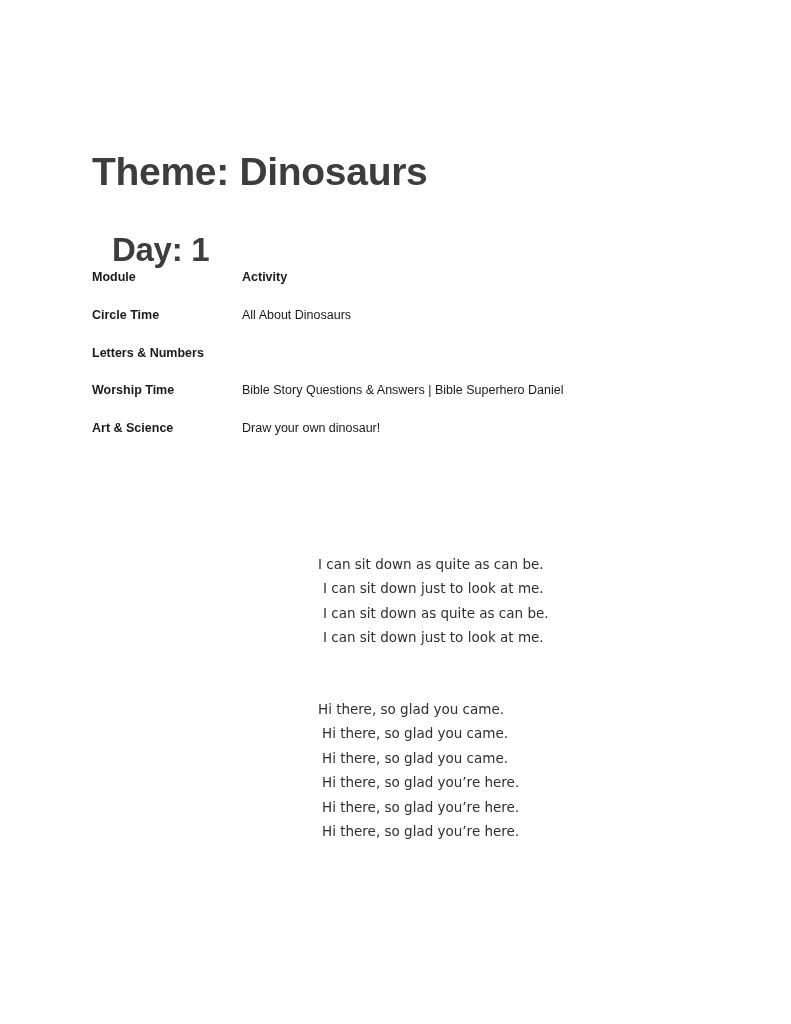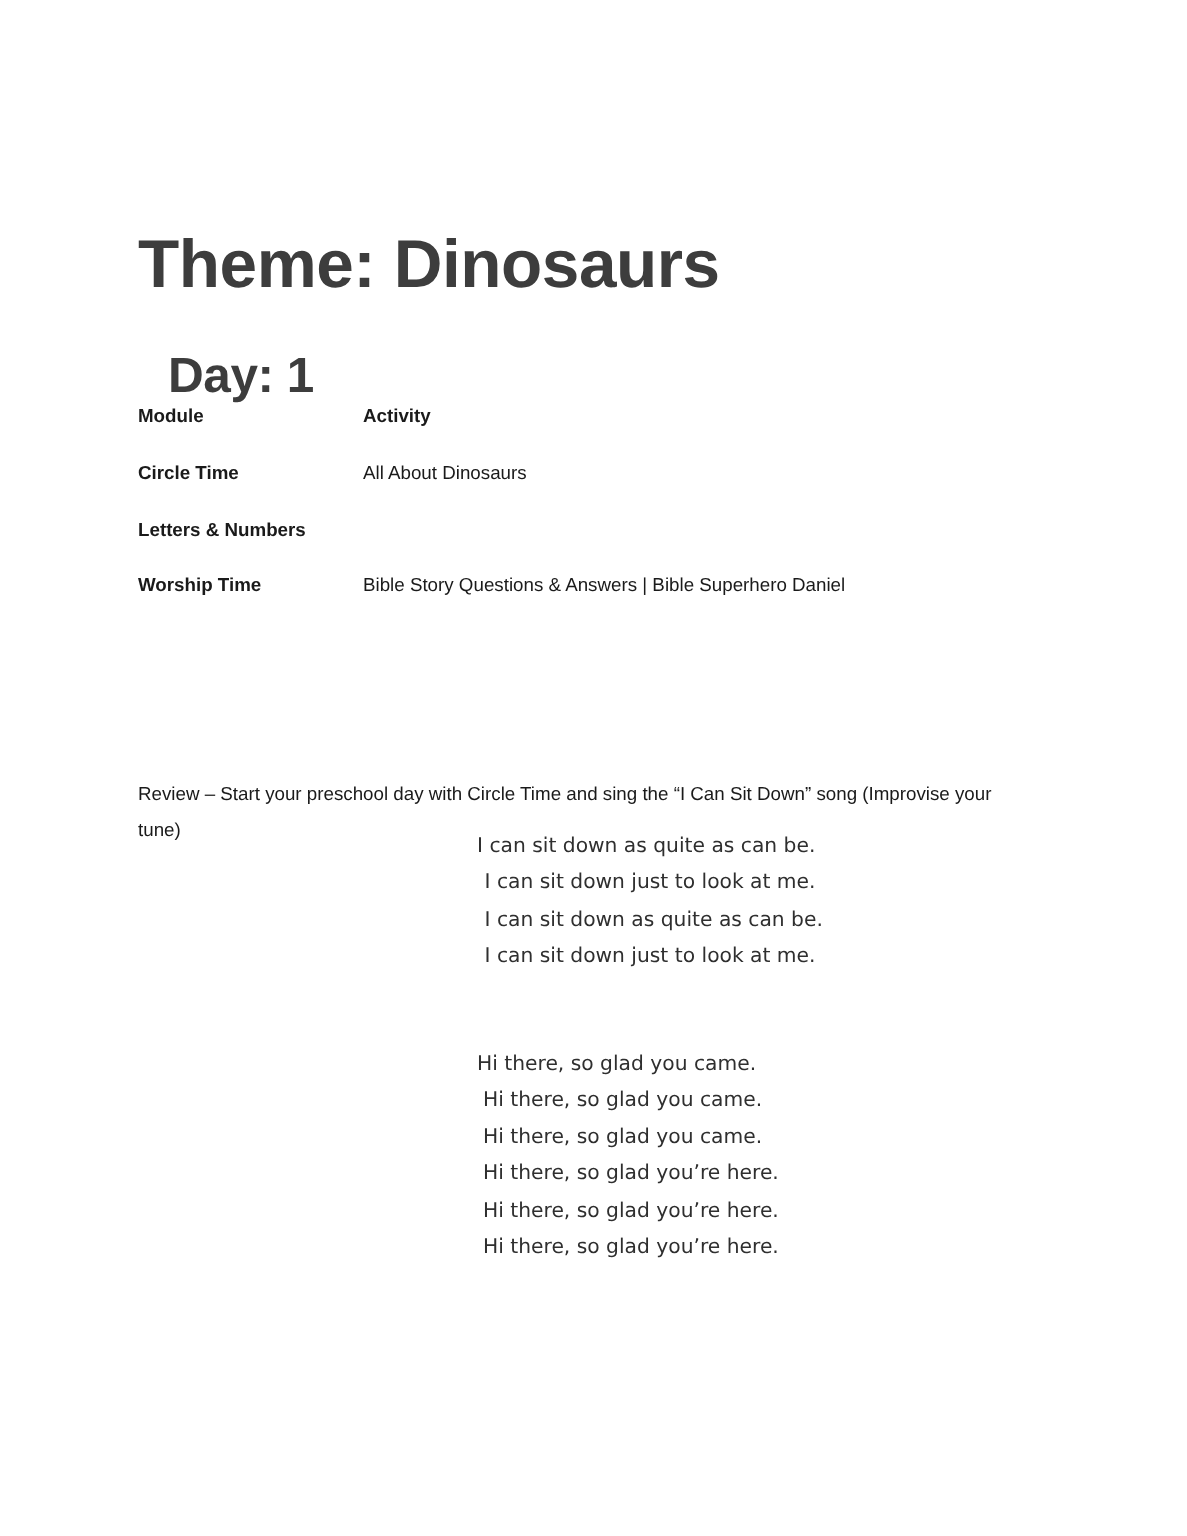--- a/index.html
+++ b/index.html
@@ -23,21 +23,21 @@
     position: absolute;
     left: 92px;
     font-family: "Liberation Sans", sans-serif;
     font-weight: bold;
     color: #3d3d3d;
     letter-spacing: -0.3px;
     white-space: nowrap;
   }
   #theme-heading {
     top: 126px;
-    font-size: 45px;
+    font-size: 39px;
     line-height: 40px;
   }
   #day-heading {
     top: 205px;
     font-size: 33px;
     line-height: 36px;
     margin-left: 20px;
   }
 
   
@@ -159,24 +159,27 @@
         <td class="cell-activity">All About Dinosaurs</td>
       </tr>
       <tr class="sched-row">
         <td class="cell-module">Letters &amp; Numbers</td>
         <td class="cell-activity"></td>
       </tr>
       <tr class="sched-row">
         <td class="cell-module">Worship Time</td>
         <td class="cell-activity">Bible Story Questions &amp; Answers | Bible Superhero Daniel</td>
       </tr>
+      <tr class="sched-row">
+        <td class="cell-module">Art &amp; Science</td>
+        <td class="cell-activity">Draw your own dinosaur!</td>
+      </tr>
     </tbody>
   </table>
 
-  <p id="review-para" class="body-para">Review – Start your preschool day with Circle Time and sing the “I Can Sit Down” song (Improvise your tune)</p>
 
   <div id="lyrics-sit-down" class="lyrics">
     <span class="lyric-line">I can sit down as quite as can be.</span>
     <span class="lyric-line indented">I can sit down just to look at me.</span>
     <span class="lyric-line indented">I can sit down as quite as can be.</span>
     <span class="lyric-line indented">I can sit down just to look at me.</span>
   </div>
 
 
   <div id="lyrics-hi-there" class="lyrics">

